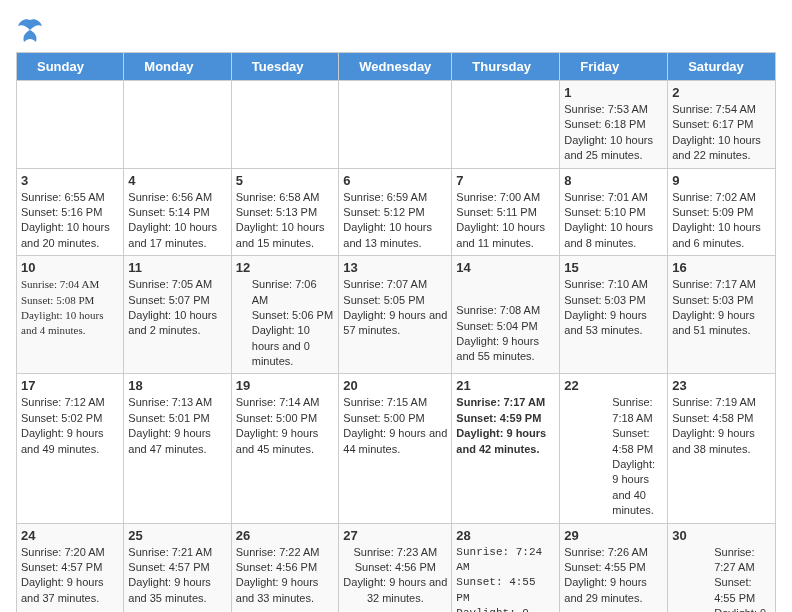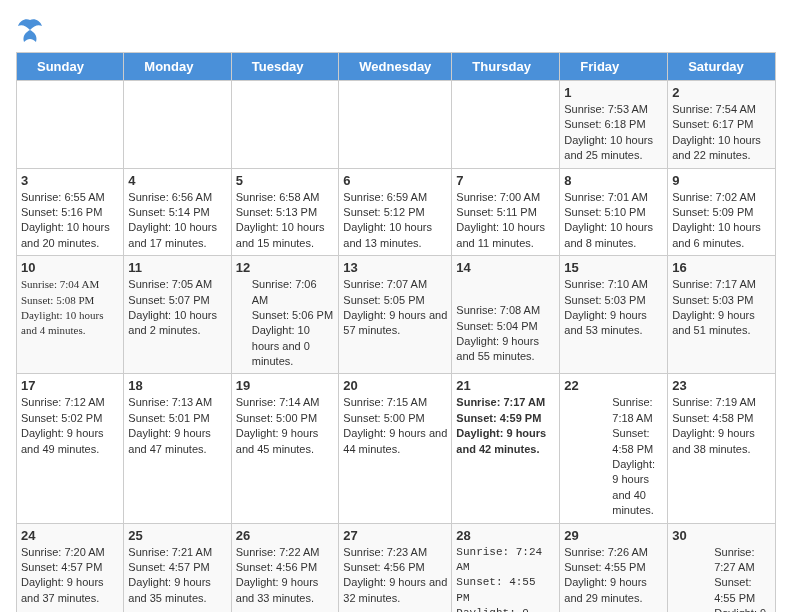--- a/index.html
+++ b/index.html
@@ -286,21 +286,21 @@
 Daylight: 9 hours and 35 minutes.</div>
         </td>
         <td>
           <div class="day-number">26</div>
           <div class="day-info" style="white-space: pre-line;">Sunrise: 7:22 AM
 Sunset: 4:56 PM
 Daylight: 9 hours and 33 minutes.</div>
         </td>
         <td>
           <div class="day-number">27</div>
-          <div class="day-info" style="white-space: pre-line;">Sunrise: 7:23 AM
+          <div class="day-info" style="white-space: pre-line; text-align: center;">Sunrise: 7:23 AM
 Sunset: 4:56 PM
 Daylight: 9 hours and 32 minutes.</div>
         </td>
         <td>
           <div class="day-number">28</div>
           <div class="day-info" style="white-space: pre-line; font-family: Liberation Mono, monospace;">Sunrise: 7:24 AM
 Sunset: 4:55 PM
 Daylight: 9 hours and 30 minutes.</div>
         </td>
         <td>

